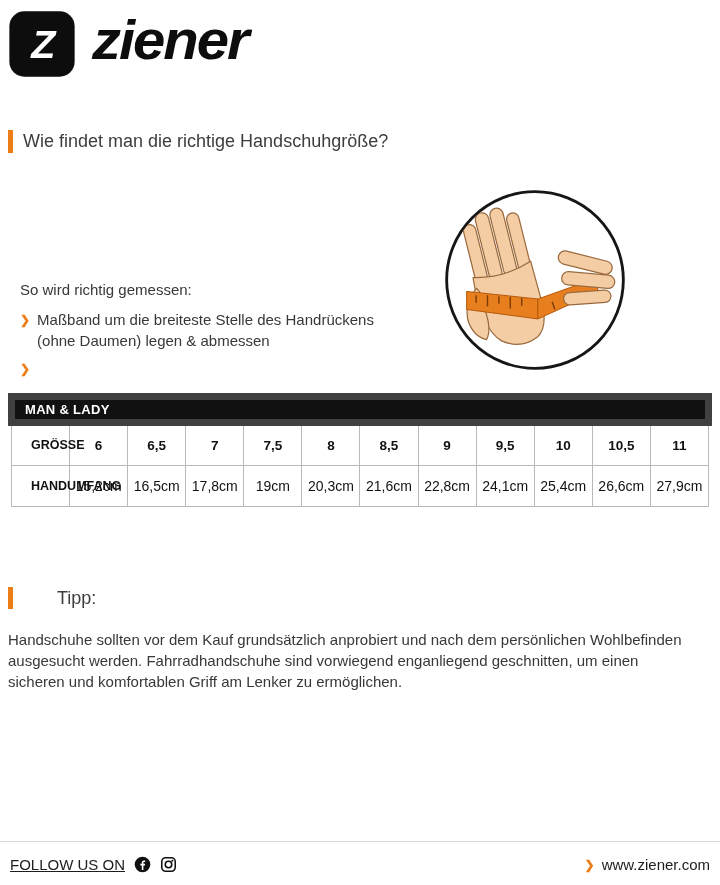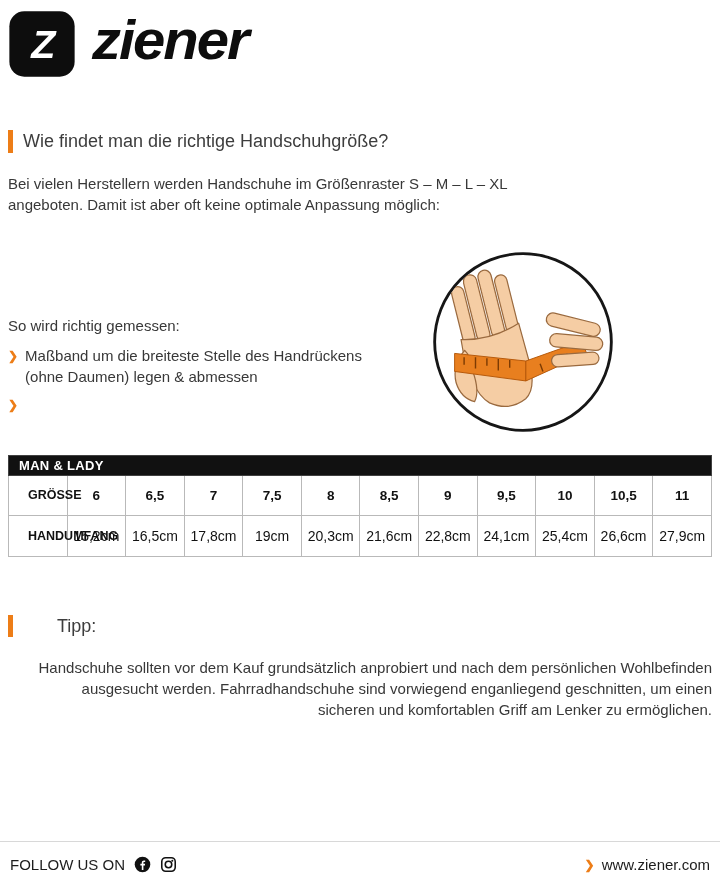--- a/index.html
+++ b/index.html
@@ -23,53 +23,53 @@
     font-size: 18px; font-weight: 400; color: #3d3d3d;
     border-left: 5px solid var(--orange); padding-left: 10px;
     margin: 0; line-height: 1.25;
   }
   p { margin: 0; font-size: 15px; line-height: 1.4; color: #383838; }
   .prewrap { white-space: pre-line; }
   .h-intro { margin-top: 50px; }
   .p1 { margin-top: 20px; }
   .p2 { margin-top: 18px; }
   
-  .measure-row { display: flex; margin-top: 50px; align-items: center; }
+  .measure-row { display: flex; margin-top: 50px; align-items: flex-end; margin-left: 12px; }
   .measure-text { flex: 0 0 408px; padding-top: 24px; }
   .measure-title { font-size: 15px; color: #383838; margin-bottom: 9px; }
   .bullets { list-style: none; margin: 0; padding: 0; display: flex; flex-direction: column; gap: 7px; }
   .bullets li { display: flex; gap: 7px; font-size: 15px; line-height: 1.42; color: #383838; }
   .chev { color: var(--orange); font-weight: bold; font-size: 12px; padding-top: 3px; flex: 0 0 auto; }
   .illustration { width: 190px; margin-left: 12px; margin-top: -18px; flex: 0 0 auto; }
   
   .h-table { margin-top: 32px; }
   table.sizes { width: 100%; border-collapse: collapse; margin-top: 14px; table-layout: fixed; }
   table.sizes .banner {
     background: var(--header-bg); color: #fff; text-align: left;
     font-size: 13px; font-weight: bold; letter-spacing: .3px;
-    padding: 2px 10px; border: 1px solid #404040;
+    padding: 2px 10px; border: 7px solid #404040;
   }
   table.sizes th.rowlabel {
     text-align: left; font-size: 12.5px; font-weight: bold; color: #111;
     padding: 12px 19px; border: 1px solid #b9b9b9; width: 102px; white-space: nowrap;
   }
   table.sizes td { text-align: center; border: 1px solid #b9b9b9; padding: 12px 2px; color: #111; }
   tr.size-row td { font-size: 13.5px; font-weight: bold; }
   tr.circ-row td { font-size: 14px; font-weight: 400; }
   
-  .h-tip { margin-top: 58px; padding-left: 44px; }
-  .tip-text { margin-top: 20px; text-align: right; }
+  .h-tip { margin-top: 80px; padding-left: 44px; }
+  .tip-text { margin-top: 20px; }
   
   .footer-wrap { margin-top: auto; }
   .footer-divider { border-top: 1px solid #d8d8d8; margin: 0 -8px; }
   .footer {
     display: flex; justify-content: space-between; align-items: center;
     padding: 14px 2px 12px 2px; font-size: 15px; color: #1d1d1d;
   }
-  .follow { display: flex; align-items: flex-end; gap: 9px; }
+  .follow { display: flex; align-items: flex-end; gap: 9px; text-decoration: underline; }
   .social { display: inline-flex; width: 17px; height: 17px; cursor: pointer; }
   .social svg { width: 100%; height: 100%; }
   .site { display: flex; align-items: center; gap: 7px; }
   .site .chev { padding-top: 1px; font-size: 12px; }
   .site a { color: #1d1d1d; text-decoration: none; cursor: pointer; }
 </style>
 </head>
 <body>
 
 <div class="page">
@@ -78,22 +78,20 @@
     <div class="logo-badge">
       <svg viewBox="0 0 100 100" aria-hidden="true">
         <rect x="2" y="2" width="96" height="96" rx="22" fill="#0d0d0d"></rect>
         <text x="52" y="70" text-anchor="middle" font-family="Liberation Sans, sans-serif" font-size="58" font-weight="bold" font-style="italic" fill="#ffffff">Z</text>
       </svg>
     </div>
     <div class="logo-word">ziener</div>
   </div>
 
   <h2 class="bar-heading h-intro">Wie findet man die richtige Handschuhgröße?</h2>
-  <p class="p1 prewrap">Bei vielen Herstellern werden Handschuhe im Größenraster S – M – L – XL
-angeboten. Damit ist aber oft keine optimale Anpassung möglich:</p>
 
   <div class="measure-row">
     <div class="measure-text">
       <p class="measure-title">So wird richtig gemessen:</p>
       <ul class="bullets">
         <li>
           <span class="chev">❯</span>
           <span class="prewrap">Maßband um die breiteste Stelle des Handrückens
 (ohne Daumen) legen &amp; abmessen</span>
         </li>

